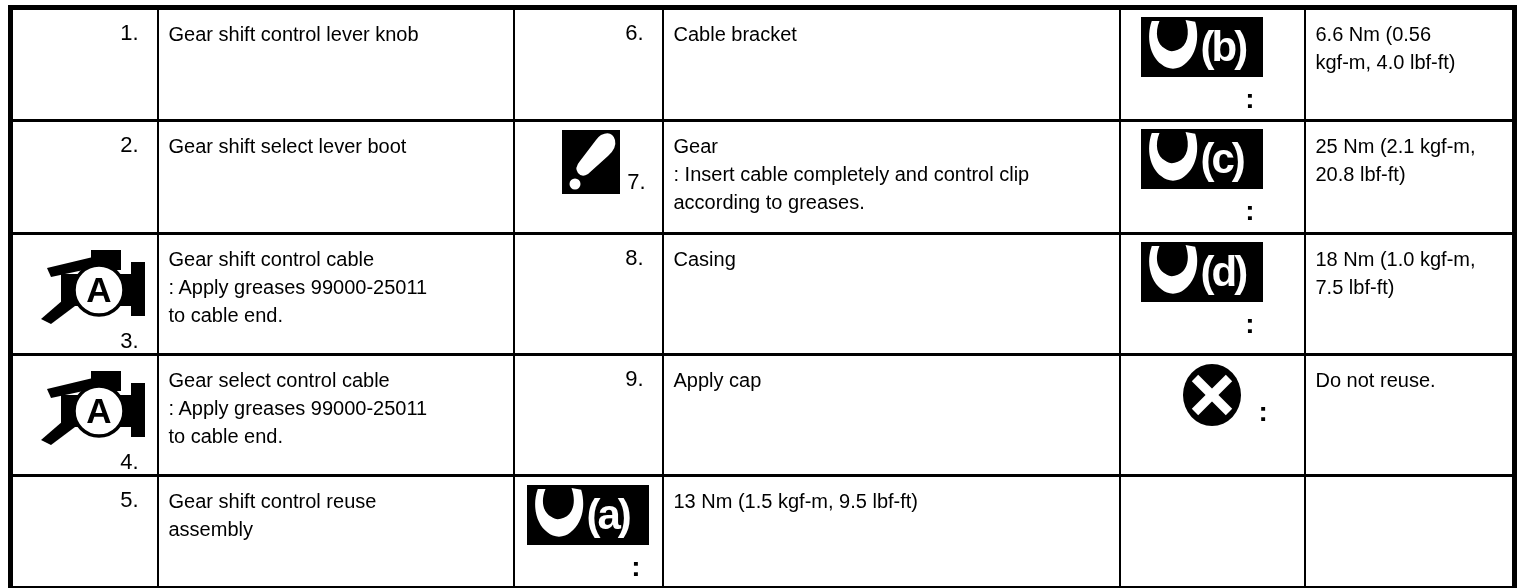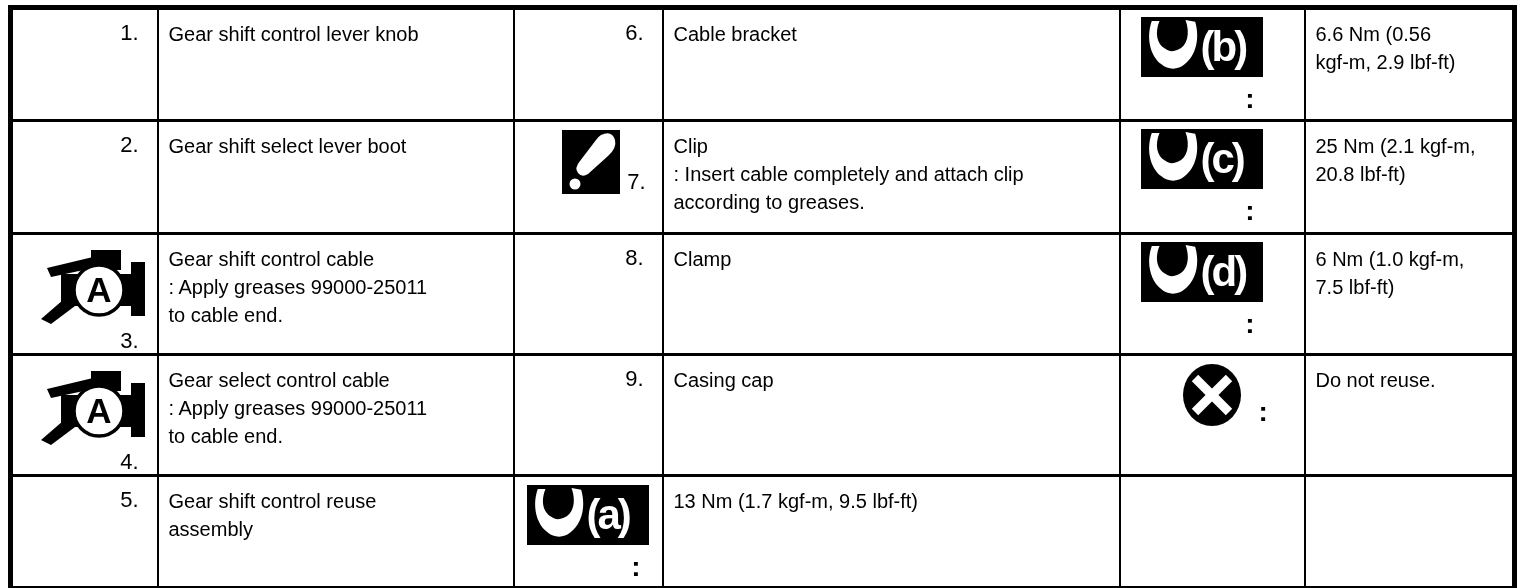--- a/index.html
+++ b/index.html
@@ -138,21 +138,21 @@
           <span class="wrench-svg-slot"><svg width="54" height="54" viewBox="0 0 54 56">
     <path fill="#ffffff" d="M5,3 C-1,20 3,39 15,48 C22,54 32,54 39,48 C51,39 55,21 50,4 L40,2 C45,16 42,29 32,33 C27,35 23,35 19,32 C10,27 8,15 13,3 Z"></path>
   </svg></span>
           <span class="wrench-label">(b)</span>
         </div>
         <div class="icon-colon">:</div>
       </div>
     </td>
     <td class="desc-cell">
       <div class="ln">6.6 Nm (0.56</div>
-      <div class="ln">kgf-m, 2.9 lbf-ft)</div>
+      <div class="ln">kgf-m, 4.0 lbf-ft)</div>
     </td>
   </tr>
 
   <tr>
     <td class="num-cell">
       <span>2.</span>
     </td>
     <td class="desc-cell">
       <div class="ln">Gear shift select lever boot</div>
     </td>
@@ -160,22 +160,22 @@
       <div class="caution-cell">
         <svg width="58" height="64" viewBox="0 0 58 64">
           <rect x="0" y="0" width="58" height="64" fill="#000000"></rect>
           <path fill="#ffffff" d="M39,5 Q50,0 53,10 Q55,18 46,26 L26,44 Q20,48 16,43 Q12,38 18,31 L34,10 Q36,7 39,5 Z"></path>
           <circle cx="13" cy="54" r="5.5" fill="#ffffff"></circle>
         </svg>
         <span class="cnum">7.</span>
       </div>
     </td>
     <td class="desc-cell">
-      <div class="ln">Clip</div>
-      <div class="ln">: Insert cable completely and attach clip</div>
+      <div class="ln">Gear</div>
+      <div class="ln">: Insert cable completely and control clip</div>
       <div class="ln">according to greases.</div>
     </td>
     <td>
       <div class="icon-stack">
         <div class="wrench-box">
           <span class="wrench-svg-slot"><svg width="54" height="54" viewBox="0 0 54 56">
     <path fill="#ffffff" d="M5,3 C-1,20 3,39 15,48 C22,54 32,54 39,48 C51,39 55,21 50,4 L40,2 C45,16 42,29 32,33 C27,35 23,35 19,32 C10,27 8,15 13,3 Z"></path>
   </svg></span>
           <span class="wrench-label">(c)</span>
         </div>
@@ -205,35 +205,35 @@
     </td>
     <td class="desc-cell">
       <div class="ln">Gear shift control cable</div>
       <div class="ln">: Apply greases 99000-25011</div>
       <div class="ln">to cable end.</div>
     </td>
     <td class="num-cell">
       <span>8.</span>
     </td>
     <td class="desc-cell">
-      <div class="ln">Clamp</div>
+      <div class="ln">Casing</div>
     </td>
     <td>
       <div class="icon-stack">
         <div class="wrench-box">
           <span class="wrench-svg-slot"><svg width="54" height="54" viewBox="0 0 54 56">
     <path fill="#ffffff" d="M5,3 C-1,20 3,39 15,48 C22,54 32,54 39,48 C51,39 55,21 50,4 L40,2 C45,16 42,29 32,33 C27,35 23,35 19,32 C10,27 8,15 13,3 Z"></path>
   </svg></span>
           <span class="wrench-label">(d)</span>
         </div>
         <div class="icon-colon">:</div>
       </div>
     </td>
     <td class="desc-cell">
-      <div class="ln">6 Nm (1.0 kgf-m,</div>
+      <div class="ln">18 Nm (1.0 kgf-m,</div>
       <div class="ln">7.5 lbf-ft)</div>
     </td>
   </tr>
 
   <tr>
     <td>
       <div class="grease-cell">
         <svg class="gicon" width="118" height="80" viewBox="0 0 118 80">
           <polygon fill="#000000" points="14,24 60,13 60,24 18,33"></polygon>
           <rect x="58" y="6" width="30" height="20" fill="#000000"></rect>
@@ -248,21 +248,21 @@
     </td>
     <td class="desc-cell">
       <div class="ln">Gear select control cable</div>
       <div class="ln">: Apply greases 99000-25011</div>
       <div class="ln">to cable end.</div>
     </td>
     <td class="num-cell">
       <span>9.</span>
     </td>
     <td class="desc-cell">
-      <div class="ln">Casing cap</div>
+      <div class="ln">Apply cap</div>
     </td>
     <td>
       <div class="reuse-cell">
         <svg width="62" height="66" viewBox="0 0 62 66">
           <ellipse cx="31" cy="33" rx="29" ry="31" fill="#000000"></ellipse>
           <line x1="14" y1="16" x2="48" y2="50" stroke="#ffffff" stroke-width="9"></line>
           <line x1="48" y1="16" x2="14" y2="50" stroke="#ffffff" stroke-width="9"></line>
         </svg>
         <span class="rcolon">:</span>
       </div>
@@ -285,20 +285,20 @@
         <div class="wrench-box">
           <span class="wrench-svg-slot"><svg width="54" height="54" viewBox="0 0 54 56">
     <path fill="#ffffff" d="M5,3 C-1,20 3,39 15,48 C22,54 32,54 39,48 C51,39 55,21 50,4 L40,2 C45,16 42,29 32,33 C27,35 23,35 19,32 C10,27 8,15 13,3 Z"></path>
   </svg></span>
           <span class="wrench-label">(a)</span>
         </div>
         <div class="icon-colon">:</div>
       </div>
     </td>
     <td class="desc-cell">
-      <div class="ln">13 Nm (1.7 kgf-m, 9.5 lbf-ft)</div>
+      <div class="ln">13 Nm (1.5 kgf-m, 9.5 lbf-ft)</div>
     </td>
     <td></td>
     <td></td>
   </tr>
 
   </tbody>
 </table>
 
 </body></html>

